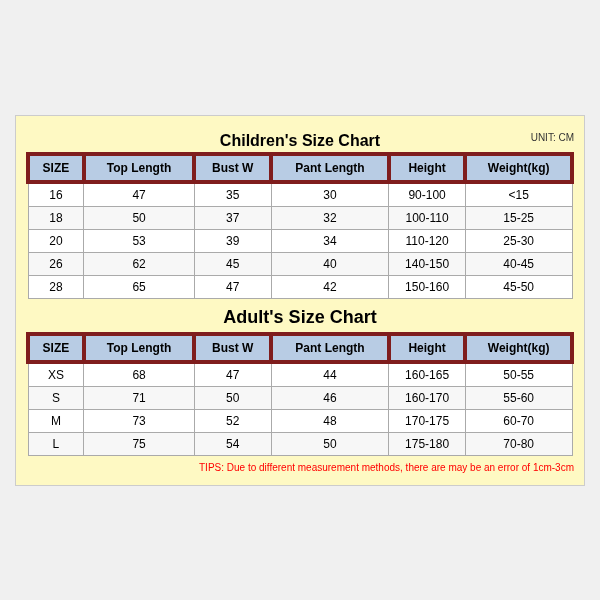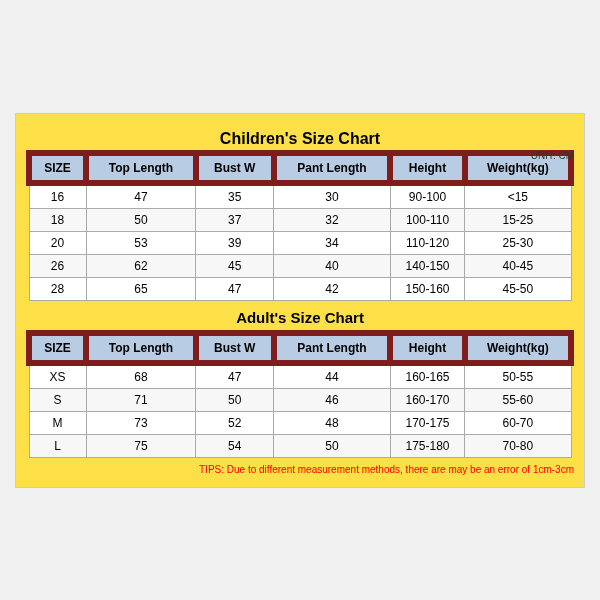--- a/index.html
+++ b/index.html
@@ -6,70 +6,69 @@
     body {
       background: #f0f0f0;
       display: flex;
       justify-content: center;
       align-items: center;
       width: 600px;
       height: 600px;
       font-family: Arial, sans-serif;
     }
     .chart-container {
-      background: #fde047;
+      background: #fef9c3;
       border: 1px solid #ccc;
       width: 570px;
       padding: 10px;
     }
     .main-title {
       text-align: center;
       font-size: 16px;
       font-weight: bold;
       padding: 6px 0 2px 0;
       position: relative;
     }
     .unit-label {
       position: absolute;
       right: 0;
       top: 6px;
       font-size: 10px;
       font-weight: normal;
       color: #333;
-      margin-top: 20px;
     }
     table {
       width: 100%;
       border-collapse: collapse;
       font-size: 12px;
     }
     th {
       background: #b8cce4;
-      border: 6px solid #7f1d1d;
+      border: 4px solid #7f1d1d;
       padding: 5px 4px;
       text-align: center;
       font-weight: bold;
     }
     td {
       border: 1px solid #aaa;
       padding: 4px 4px;
       text-align: center;
     }
     tr:nth-child(even) td {
       background: #f7f7f7;
     }
     tr:nth-child(odd) td {
       background: #ffffff;
     }
     td:first-child {
       font-weight: normal;
     }
     .section-title {
       text-align: center;
-      font-size: 15px;
+      font-size: 18px;
       font-weight: bold;
       padding: 8px 0 4px 0;
     }
     .tips {
       color: red;
       font-size: 10px;
       text-align: right;
       padding: 6px 0 2px 0;
     }
   </style>

